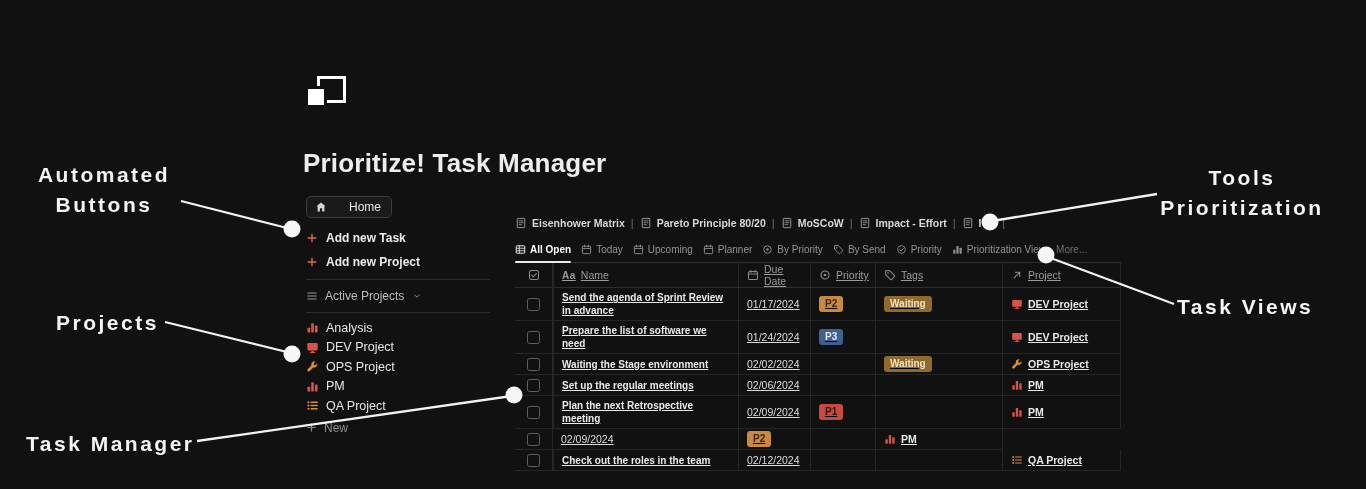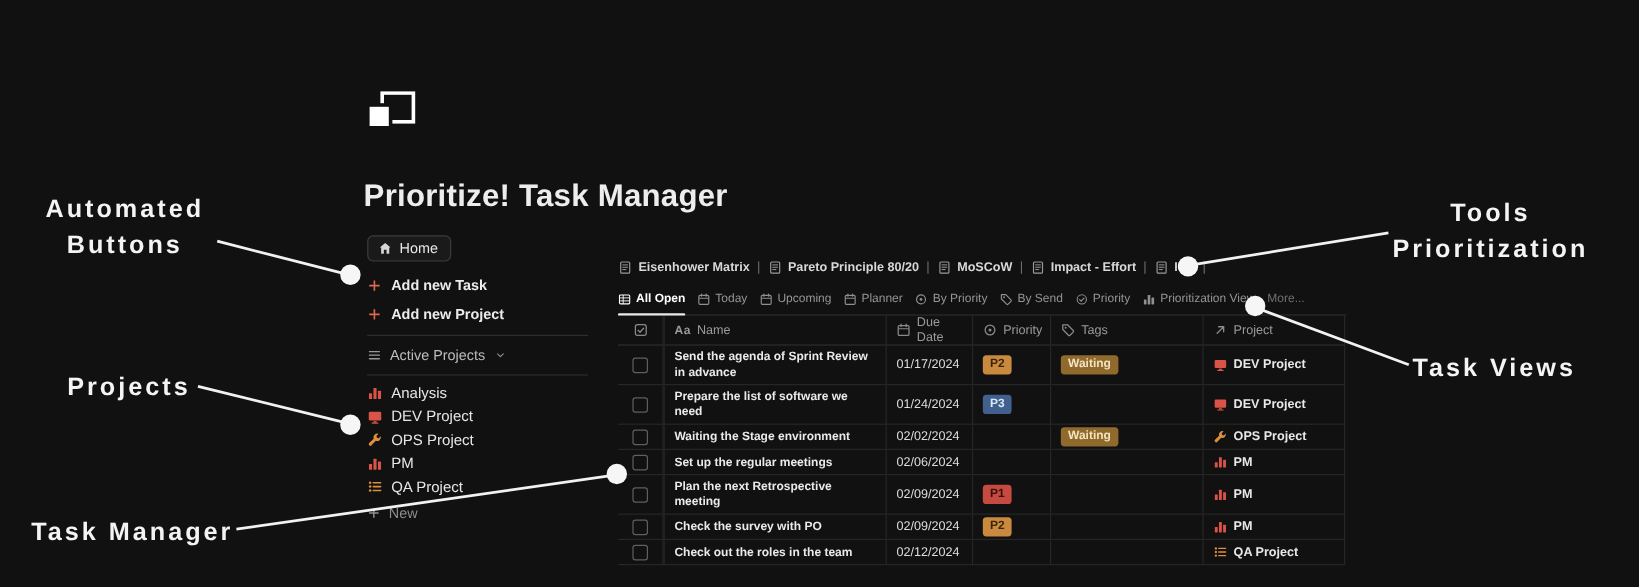--- a/index.html
+++ b/index.html
@@ -11,21 +11,21 @@
   }
   svg{display:block}
   .icn{width:13px;height:13px;flex:none;}
 
   
   .logo{position:absolute;left:305px;top:76px;}
   .page-title{position:absolute;left:303px;top:148px;font-size:26px;font-weight:700;color:#ededed;letter-spacing:.2px;}
 
   
   .sidebar{position:absolute;left:306px;top:196px;width:184px;color:#e8e8e8;}
-  .home-chip{display:inline-flex;align-items:center;gap:6px;border:1px solid #3d3d3d;background:#1a1a1a;
+  .home-chip{display:inline-flex;align-items:center;gap:22px;border:1px solid #3d3d3d;background:#1a1a1a;
     border-radius:5px;padding:3px 10px 3px 8px;font-size:12px;color:#e8e8e8;margin-bottom:8px;cursor:default;}
   .home-chip .icn{width:12px;height:12px;color:#d6d6d6;}
   .side-row{display:flex;align-items:center;gap:8px;height:24px;font-size:12px;font-weight:600;color:#ececec;}
   .side-row .icn{width:12px;height:12px;}
   .divider{height:1px;background:#2e2e2e;margin:5px 0;}
   .section-row{display:flex;align-items:center;gap:7px;height:22px;font-size:12px;color:#bdbdbd;font-weight:400;}
   .section-row .icn{color:#9a9a9a;width:12px;height:12px;}
   .section-row .chev{width:10px;height:10px;color:#8a8a8a;margin-left:1px;}
   .proj-row{display:flex;align-items:center;gap:7px;height:19.5px;font-size:12.5px;font-weight:500;color:#e6e6e6;}
   .new-row{display:flex;align-items:center;gap:7px;height:20px;font-size:12px;color:#8d8d8d;margin-top:2px;font-weight:400;}
@@ -43,21 +43,21 @@
   .tab{display:inline-flex;align-items:center;gap:4px;padding-bottom:7px;position:relative;cursor:default;}
   .tab .icn{width:11px;height:11px;color:#8f8f8f;}
   .tab.active{color:#ffffff;font-weight:700;}
   .tab.active .icn{color:#ffffff;}
   .tab.active::after{content:"";position:absolute;left:0;right:0;bottom:-1px;height:2px;background:#e9e9e9;border-radius:1px;}
   .tab-more{color:#6f6f6f;}
 
   
   .table{width:606px;}
   .thead,.trow{display:grid;grid-template-columns:38px 186px 72px 65px 127px 118px;}
-  .cell{display:flex;align-items:center;padding:0 8px;border-right:1px solid #262626;border-bottom:1px solid #262626;min-height:21px;box-sizing:border-box;}
+  .cell{display:flex;align-items:center;padding:0 8px;border-right:1px solid #262626;border-bottom:1px solid #262626;min-height:21px;box-sizing:border-box;text-decoration:underline;}
   .thead .cell{min-height:20px;color:#9a9a9a;font-size:10.5px;gap:5px;border-bottom:1px solid #2e2e2e;font-weight:400;}
   .thead .icn{width:12px;height:12px;color:#8a8a8a;}
   .c-check{justify-content:center;padding:0;}
   .c-name{border-left:1px solid #262626;}
   .trow .c-name{font-size:10px;font-weight:700;color:#eaeaea;line-height:1.3;padding:3px 8px;}
   .trow .c-due{font-size:10.5px;color:#dddddd;}
   .aa{font-size:10px;font-weight:600;color:#9a9a9a;letter-spacing:.5px;}
   .checkbox{width:11px;height:11px;border:1.3px solid #5f5f5f;border-radius:2.5px;background:transparent;cursor:pointer;}
   .badge{font-size:10px;font-weight:700;padding:1.5px 6px;border-radius:3px;line-height:1.25;white-space:nowrap;}
   .badge:empty{display:none;}
@@ -449,21 +449,20 @@
             <use href="#icon-bar-chart"></use>
           </svg>
         <span>PM</span>
       </div>
     </div>
 
     <div class="trow">
       <div class="cell c-check">
           <span class="checkbox"></span>
         </div>
-      <div class="cell c-name">Check the survey with PO</div>
       <div class="cell c-due">02/09/2024</div>
       <div class="cell">
           <span class="badge" style="background: rgb(201, 137, 63); color: rgb(58, 37, 8);">P2</span>
         </div>
       <div class="cell"></div>
       <div class="cell c-proj">
         <svg class="icn" style="color: rgb(218, 83, 72);">
             <use href="#icon-bar-chart"></use>
           </svg>
         <span>PM</span>

